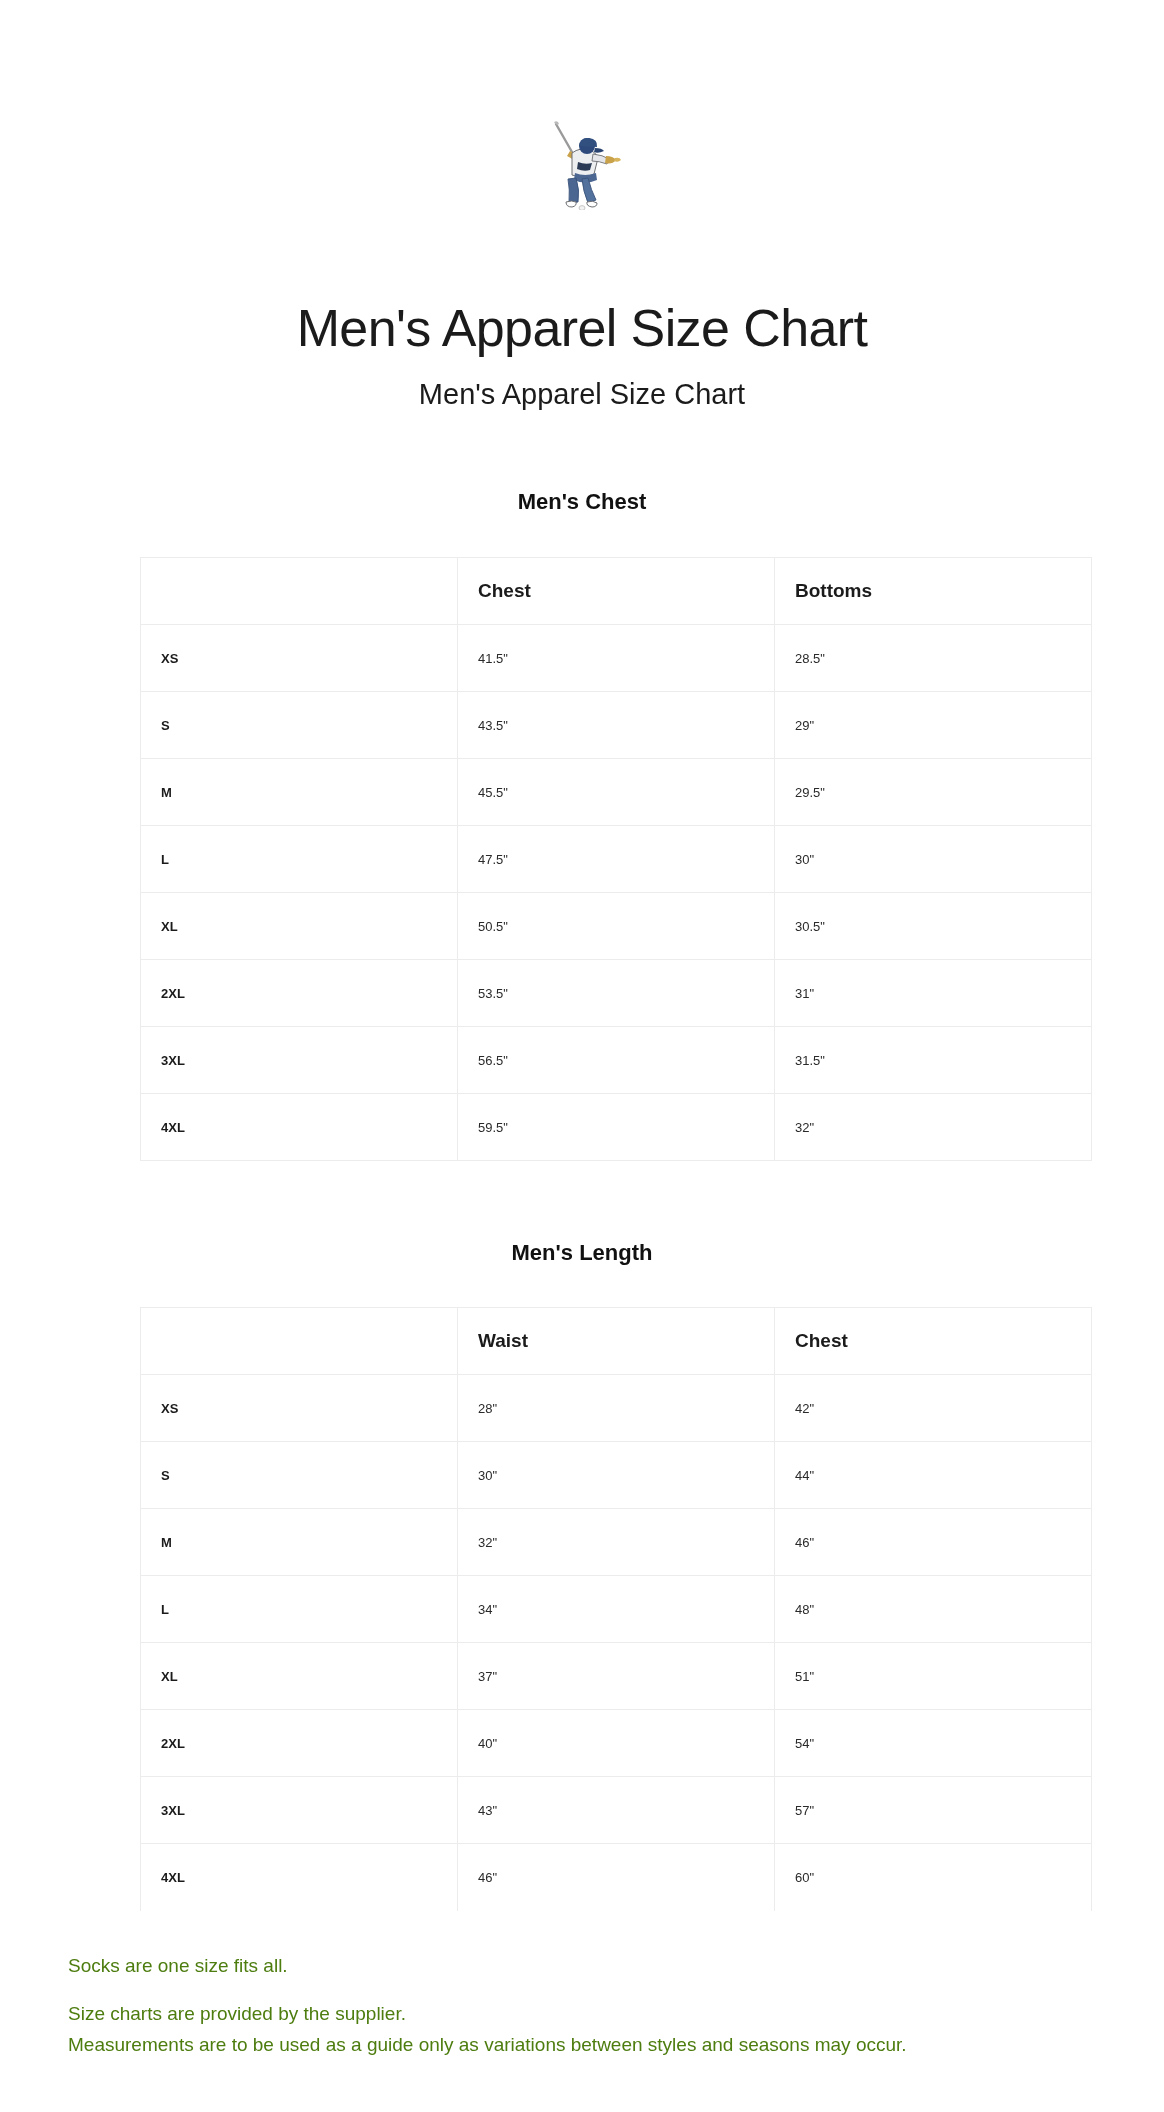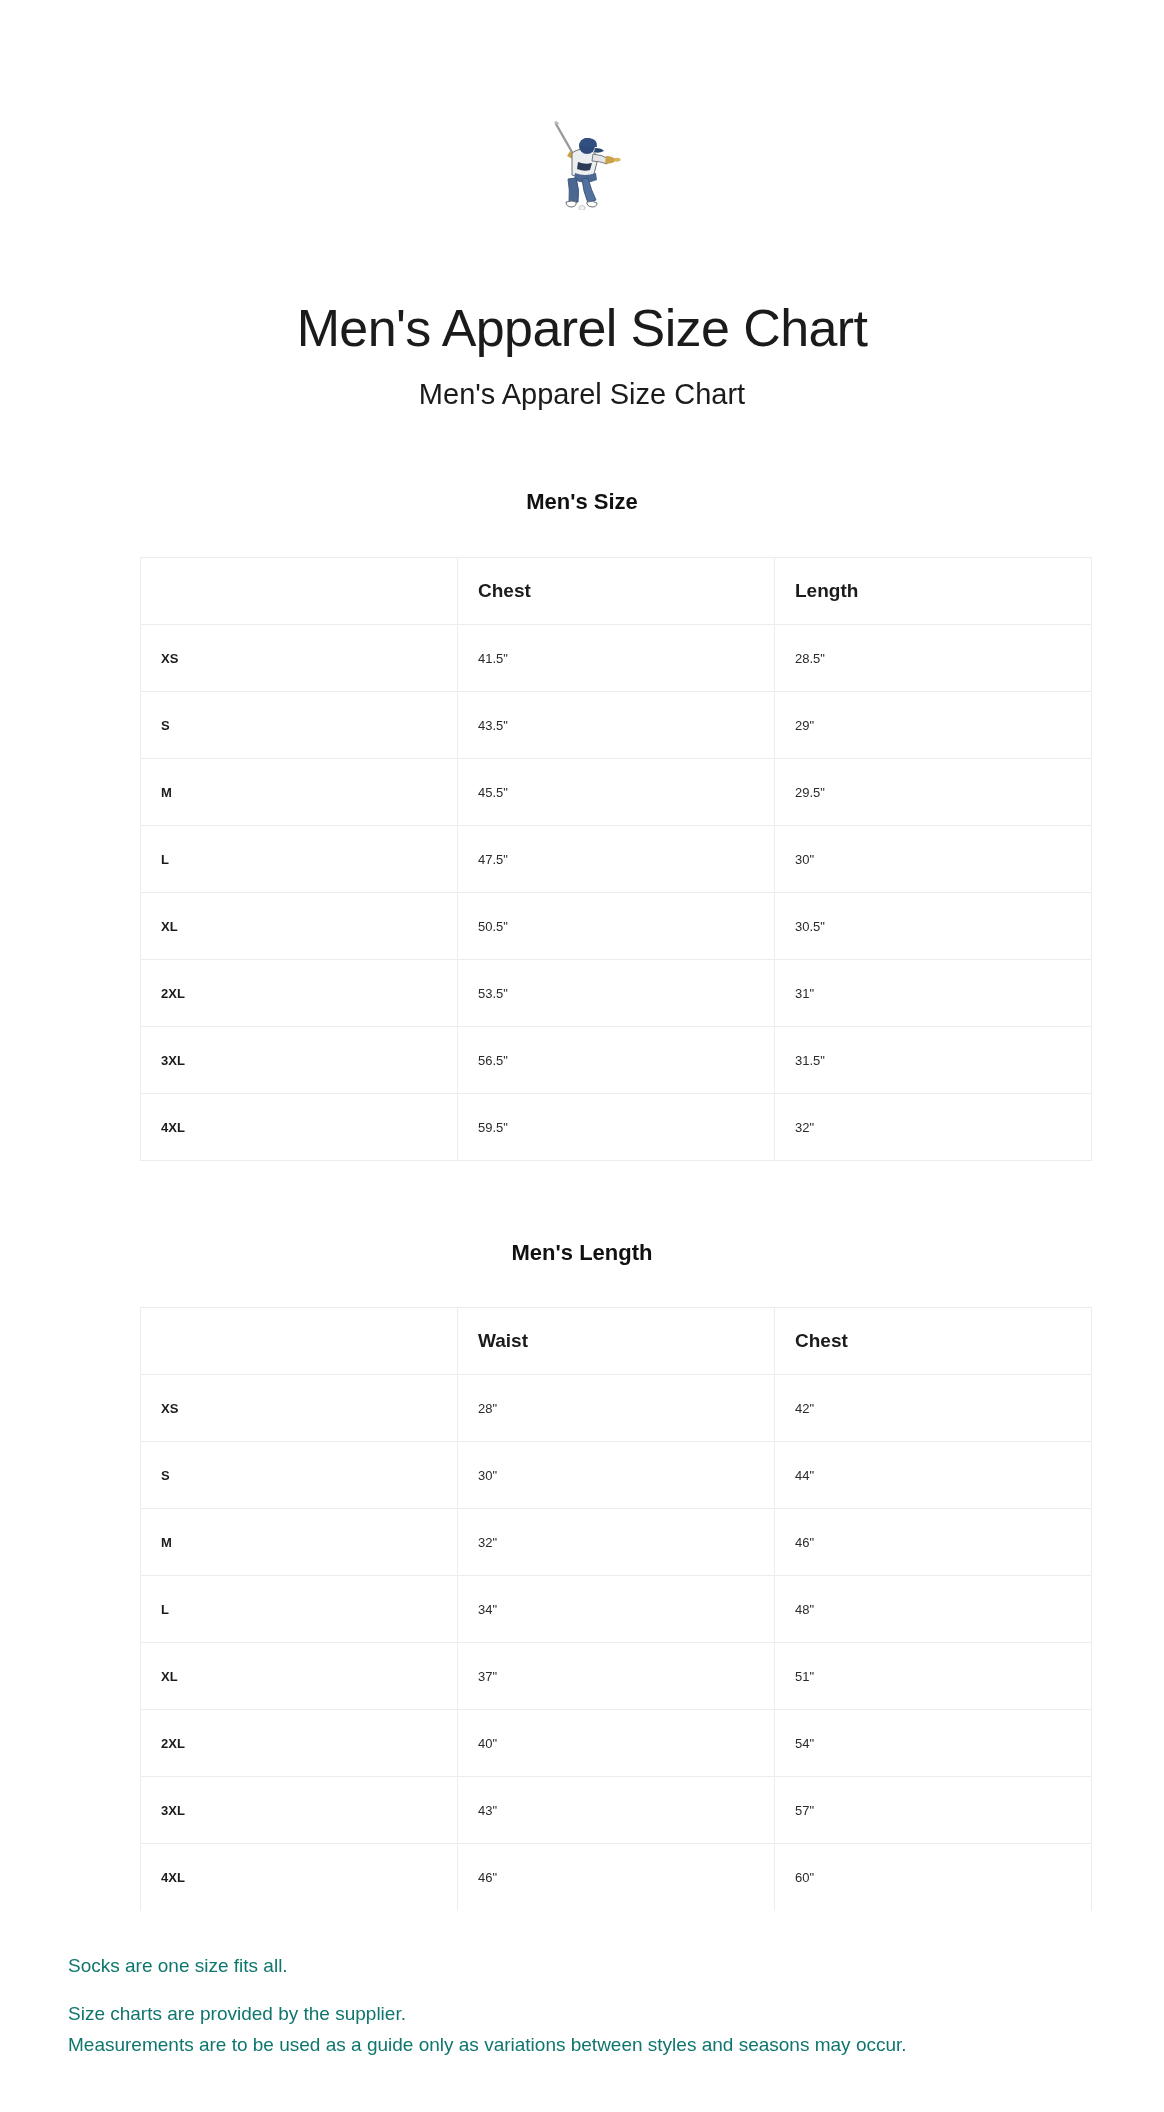--- a/index.html
+++ b/index.html
@@ -119,21 +119,21 @@
   .notes {
     position: absolute;
     left: 68px;
     width: 1050px;
   }
   #note-socks { top: 1950px; }
   #note-block { top: 1998px; }
   .note-line {
     font-size: 19px;
     line-height: 31px;
-    color: #0f766e;
+    color: #4d7c0f;
     font-weight: 400;
     white-space: nowrap;
   }
 </style>
 </head>
 <body>
 
 <div class="page">
 
   <div class="logo-wrap">
@@ -165,33 +165,33 @@
       <path d="M24 84 q6 -2 10 0 q1 4 -4 5 q-6 0 -6 -5 z" fill="#ffffff" stroke="#6d6f73" stroke-width="1"></path>
       <path d="M45 84 q6 -2 10 1 q0 4 -5 4 q-6 -1 -5 -5 z" fill="#ffffff" stroke="#6d6f73" stroke-width="1"></path>
 
       <ellipse cx="40" cy="90" rx="3" ry="2.4" fill="#f2f2f2" stroke="#bdbdbd" stroke-width="0.8"></ellipse>
     </svg>
   </div>
 
   <h1 class="title">Men's Apparel Size Chart</h1>
   <div class="subtitle">Men's Apparel Size Chart</div>
 
-  <div class="section-head" id="tops-head">Men's Size</div>
+  <div class="section-head" id="tops-head">Men's Chest</div>
 
   <table class="size-table" id="tops-table">
     <colgroup>
         <col class="c-size">
         <col class="c-one">
         <col class="c-two">
       </colgroup>
     <thead>
       <tr>
         <th></th>
         <th>Chest</th>
-        <th>Length</th>
+        <th>Bottoms</th>
       </tr>
     </thead>
     <tbody>
       <tr>
         <td class="size-label">XS</td>
         <td class="measure">41.5"</td>
         <td class="measure">28.5"</td>
       </tr>
       <tr>
         <td class="size-label">S</td>

